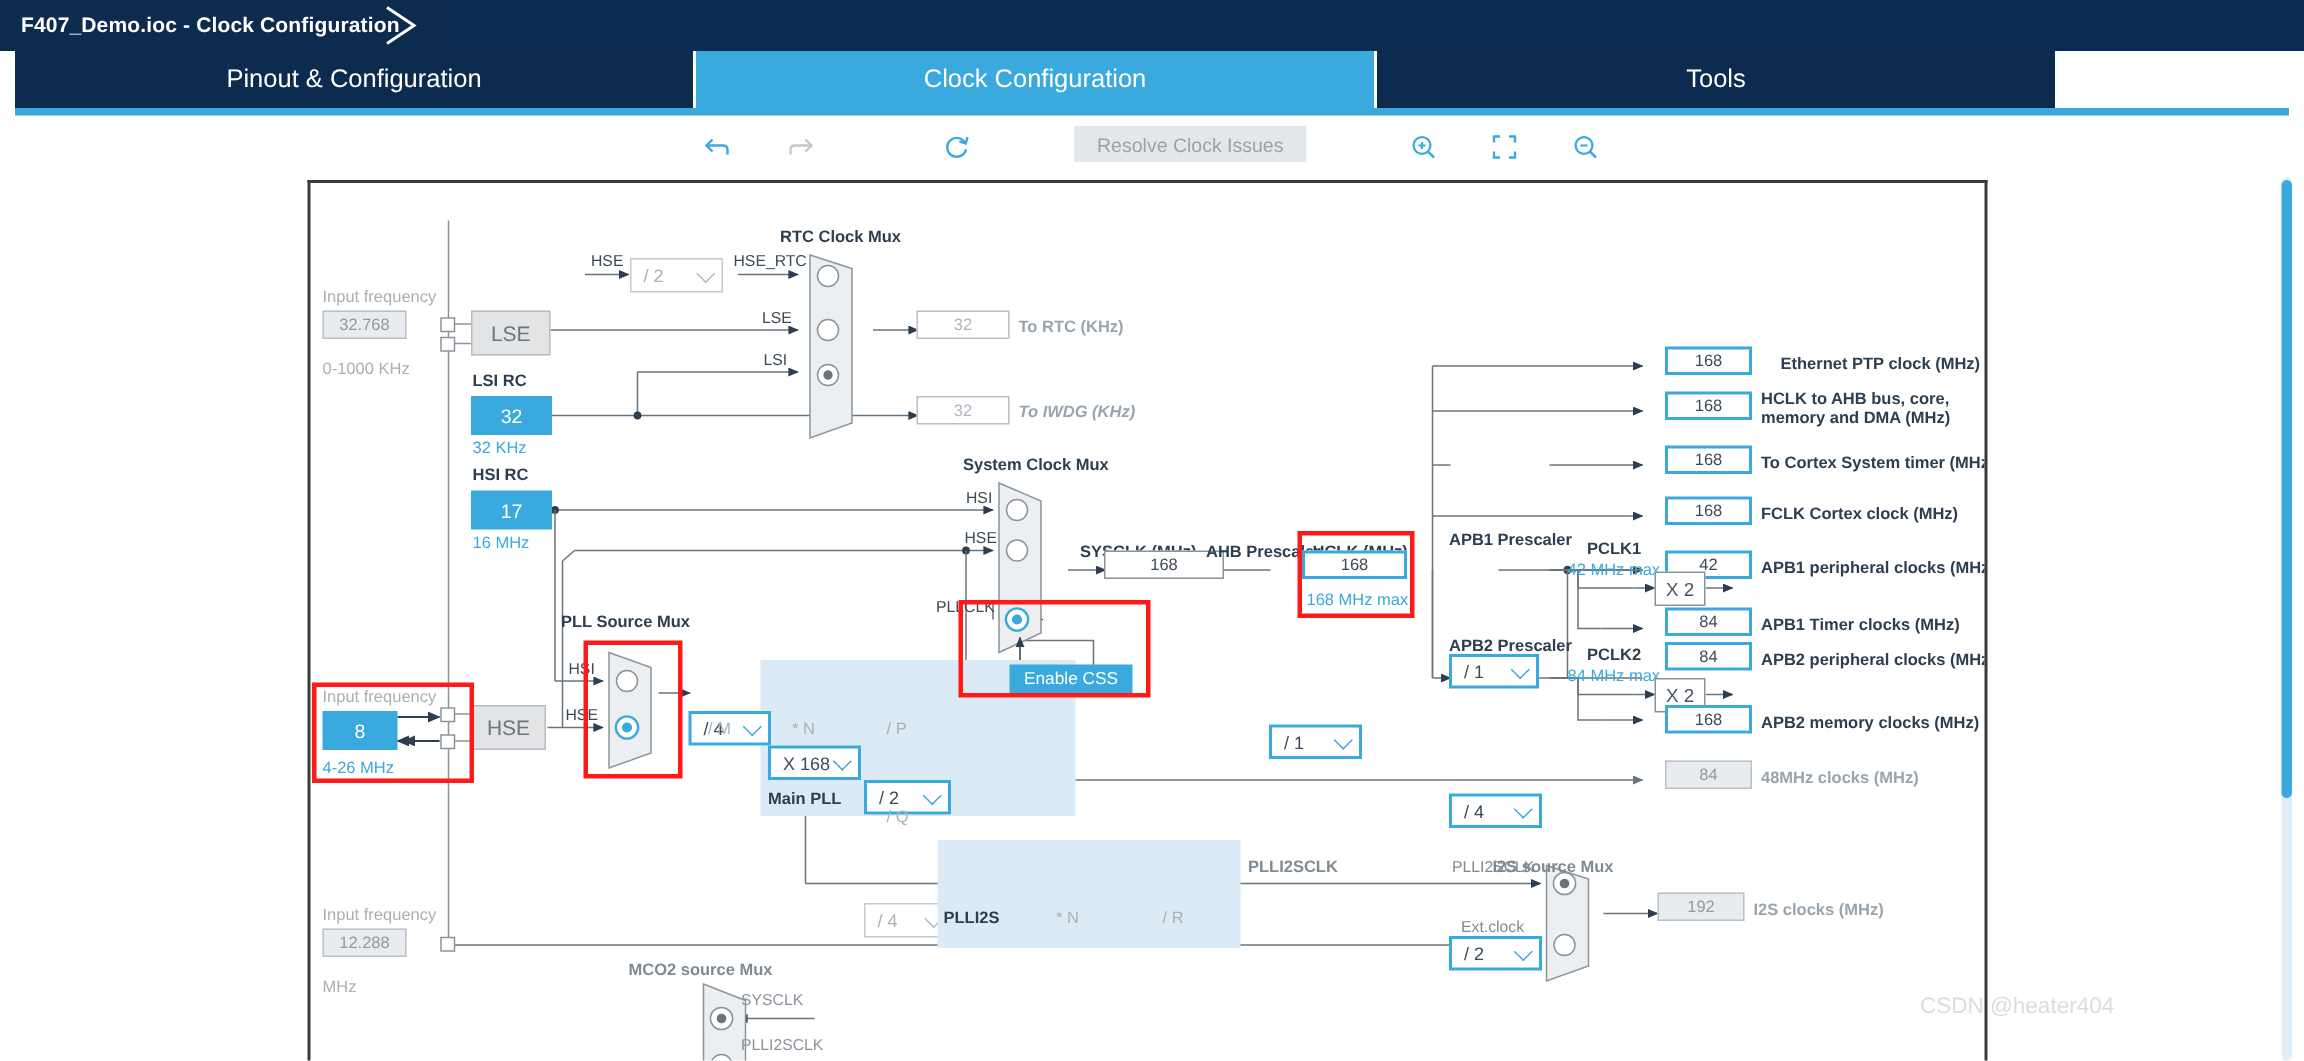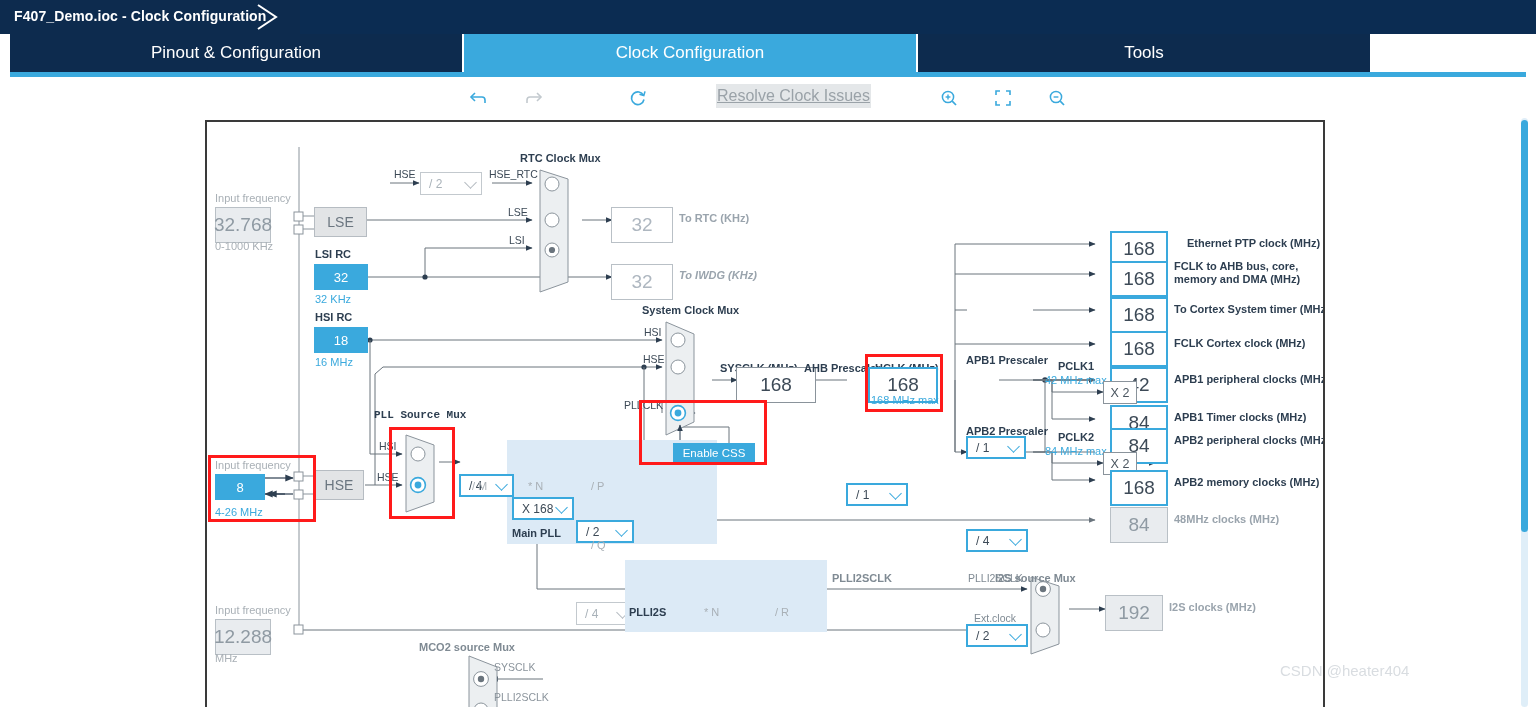--- a/index.html
+++ b/index.html
@@ -64,23 +64,23 @@
     align-items:center; justify-content:center; cursor:pointer;
   }
   #tb-undo  { left:462px; width:34px; }
   #tb-redo  { left:516px; width:34px; }
   #tb-reset { left:622px; width:32px; }
   #tb-zoomin  { left:934px; width:30px; }
   #tb-fit     { left:988px; width:30px; }
   #tb-zoomout { left:1042px; width:30px; }
   #tb-resolve {
     position:absolute; left:716px; top:1px; width:155px; height:24px;
-    background:#e4e7e9; color:#9aa2a8; font-size:16px;
+    background:#e4e7e9; color:#9aa2a8; font-size:13px;
     display:flex; align-items:center; justify-content:center;
-    cursor:default; user-select:none;text-decoration:underline;
+    cursor:default; user-select:none;
   }
 
   
   #canvas-frame {
     position:absolute; left:205px; top:120px; width:1120px; height:587px;
     border:2px solid #3a3a3a; border-bottom:none;
     background:#ffffff; overflow:hidden;
   }
   #canvas { position:absolute; left:0; top:0; width:1118px; height:587px; }
   #svg-wires { position:absolute; left:0; top:0; width:1118px; height:587px; }
@@ -88,23 +88,23 @@
   
   .nd { position:absolute; }
   .lbl-gray  { font-size:11px; color:#a9b0b6; white-space:nowrap; }
   .lbl-blue  { font-size:11px; color:#3aa9dd; white-space:nowrap; }
   .lbl-bold  { font-size:11px; color:#2d3e50; font-weight:bold; white-space:nowrap; }
   .lbl-wire  { font-size:10.5px; color:#3d4a57; white-space:nowrap; }
   .lbl-muxttl{ font-size:11px; color:#2d3e50; font-weight:bold; white-space:nowrap; }
 
   
   .vbox {
-    height:36px; border:2px solid #3aa9dd; background:#ffffff;
+    height:19px; border:2px solid #3aa9dd; background:#ffffff;
     display:flex; align-items:center; justify-content:center;
-    font-size:19px; color:#3d4a57; cursor:text;
+    font-size:11px; color:#3d4a57; cursor:text;
   }
   .vbox.dis {
     border:1px solid #b9c0c6; color:#aeb7c0; background:#ffffff;
   }
   .vbox.gray-fill {
     border:1px solid #b9c0c6; color:#8f9aa3; background:#e9ecef; cursor:text;
   }
   .srcbox {
     height:26px; background:#3aa9dd; color:#ffffff;
     display:flex; align-items:center; justify-content:center;
@@ -413,29 +413,29 @@
   <div class="nd vbox dis" style="left:404px; top:85px; width:62px;">32</div>
   <div class="nd lbl-bold" style="left:472px; top:90px; color:#9aa4ad;">To RTC (KHz)</div>
   <div class="nd vbox dis" style="left:404px; top:142px; width:62px;">32</div>
   <div class="nd lbl-bold" style="left:472px; top:147px; color:#9aa4ad;font-style:italic;">To IWDG (KHz)</div>
 
   <div class="nd lbl-bold" style="left:108px; top:126px;">LSI RC</div>
   <div class="nd srcbox" style="left:107px; top:142px; width:54px;">32</div>
   <div class="nd lbl-blue" style="left:108px; top:171px;">32 KHz</div>
 
   <div class="nd lbl-bold" style="left:108px; top:189px;">HSI RC</div>
-  <div class="nd srcbox" style="left:107px; top:205px; width:54px;">18</div>
+  <div class="nd srcbox" style="left:107px; top:205px; width:54px;">17</div>
   <div class="nd lbl-blue" style="left:108px; top:234px;">16 MHz</div>
 
   <div class="nd lbl-gray" style="left:8px; top:337px;">Input frequency</div>
   <div class="nd srcbox" style="left:8px; top:352px; width:50px;">8</div>
   <div class="nd lbl-blue" style="left:8px; top:384px;">4-26 MHz</div>
   <div class="nd graybox" style="left:107px; top:348px; width:50px;">HSE</div>
 
-  <div class="nd lbl-muxttl" style="left:167px; top:287px;font-family:Liberation Mono, monospace;">PLL  Source Mux</div>
+  <div class="nd lbl-muxttl" style="left:167px; top:287px;">PLL  Source Mux</div>
   <div class="nd lbl-wire" style="left:172px; top:318px;">HSI</div>
   <div class="nd lbl-wire" style="left:170px; top:349px;">HSE</div>
 
   <div class="nd pll-region" style="left:300px; top:318px; width:130px; height:104px;"></div>
   <div class="nd pll-region" style="left:415px; top:318px; width:95px; height:104px;"></div>
   <div class="nd lbl-bold" style="left:305px; top:405px;">Main PLL</div>
 
   <div class="nd dd" style="left:252px; top:329px; width:55px;">
     <span>/ 4</span>
         <i class="car"></i>
@@ -477,21 +477,21 @@
   </div>
 
   <div class="nd lbl-bold" style="left:668px; top:240px;">HCLK (MHz)</div>
   <div class="nd vbox" style="left:661px; top:245px; width:70px;">168</div>
   <div class="nd lbl-blue" style="left:664px; top:272px;">168 MHz max</div>
 
   <div class="nd vbox" style="left:903px; top:109px; width:58px;">168</div>
   <div class="nd lbl-bold" style="left:967px; top:115px;padding-left:13px;">Ethernet PTP clock (MHz)</div>
 
   <div class="nd vbox" style="left:903px; top:139px; width:58px;">168</div>
-  <div class="nd lbl-bold" style="left:967px; top:138px; white-space:pre-line; line-height:13px;">FCLK to AHB bus, core,
+  <div class="nd lbl-bold" style="left:967px; top:138px; white-space:pre-line; line-height:13px;">HCLK to AHB bus, core,
 memory and DMA (MHz)</div>
 
   <div class="nd dd" style="left:759px; top:176px; width:60px;">
     <span>/ 1</span>
         <i class="car"></i>
   </div>
   <div class="nd vbox" style="left:903px; top:175px; width:58px;">168</div>
   <div class="nd lbl-bold" style="left:967px; top:181px;">To Cortex System timer (MHz)</div>
 
   <div class="nd vbox" style="left:903px; top:209px; width:58px;">168</div>

